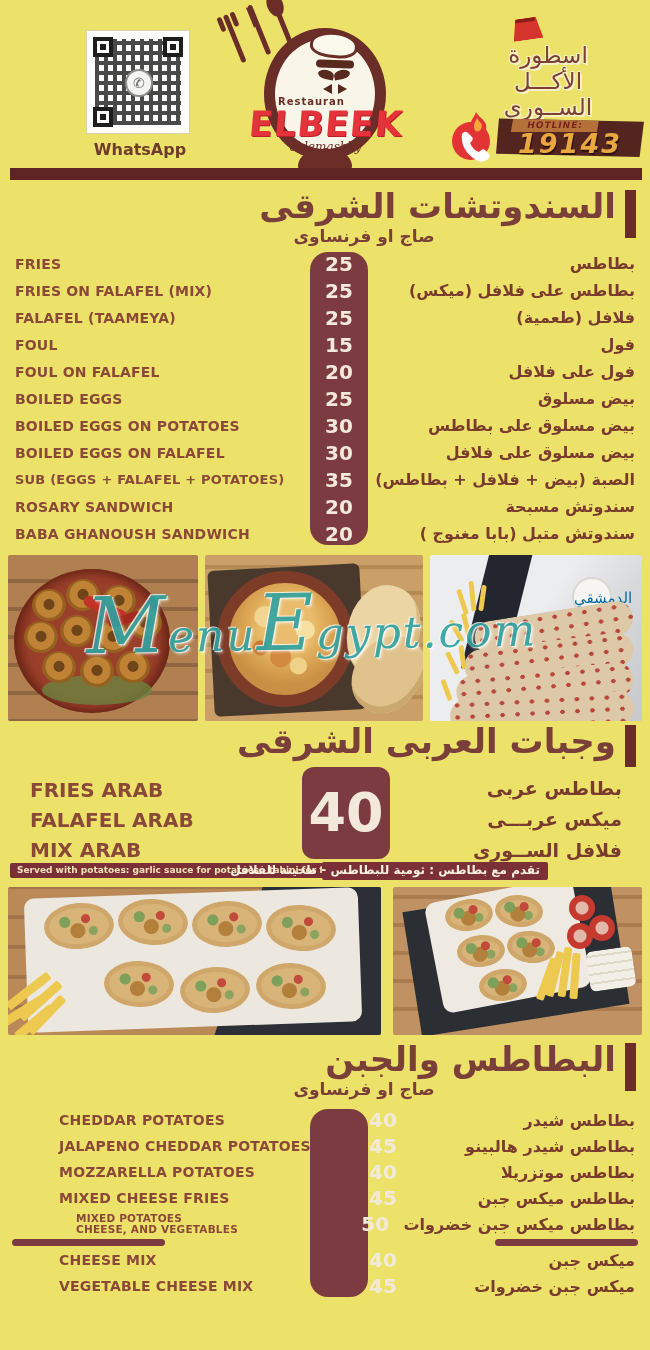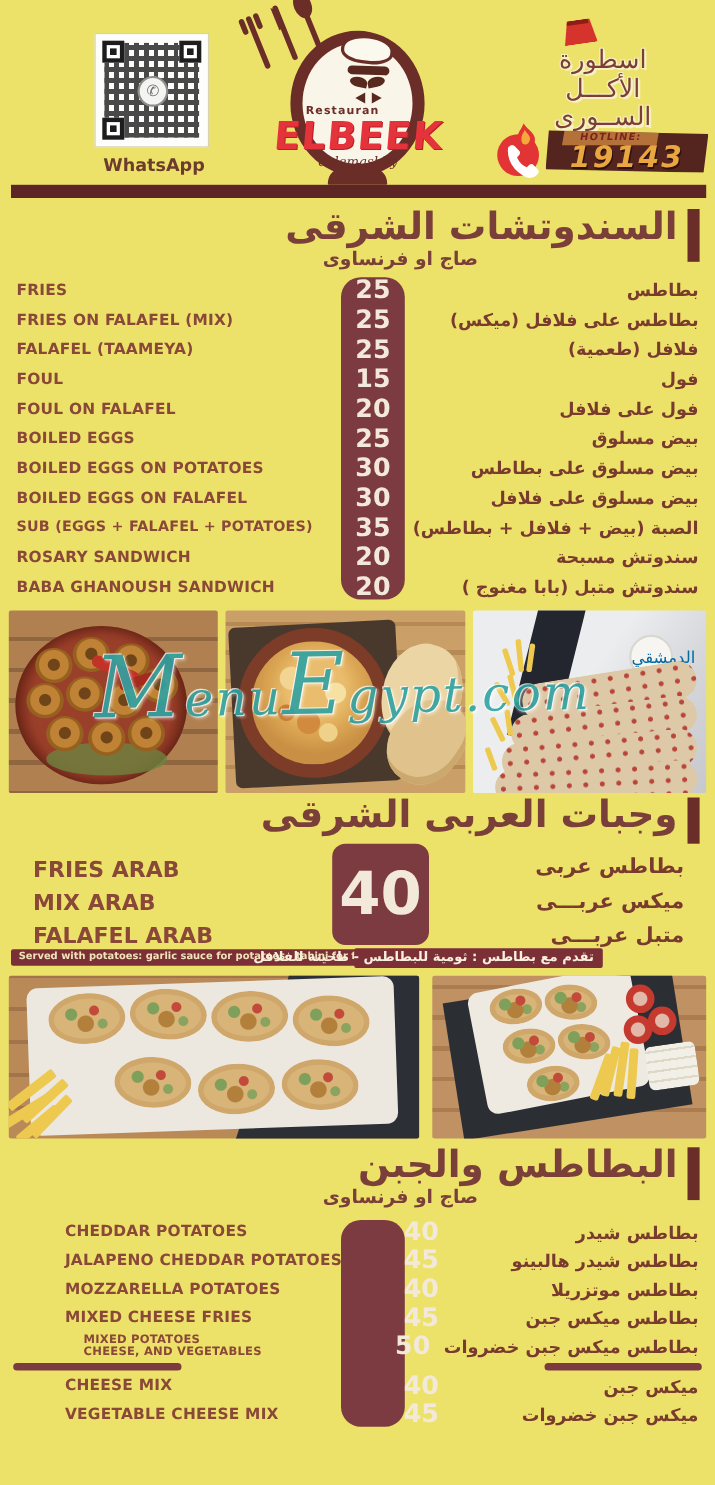--- a/index.html
+++ b/index.html
@@ -72,21 +72,21 @@
   .sec-bar { position:absolute; right:14px; top:4px; width:11px; height:48px; background:#6b2d28; }
   .sec-title { padding-right:18px; font-size:34px; font-weight:bold; color:#7b3f3a; text-align:right; }
   .sec-subtitle { padding-right:120px; font-size:17px; font-weight:bold; color:#7b3f3a; text-align:center; width:420px; margin-right:0; margin-left:auto; direction:rtl; }
 
   
   .menu-list { position:relative; }
   .price-band { position:absolute; left:310px; top:2px; bottom:2px; width:58px; background:#7c3b40; border-radius:18px; }
   .menu-row { position:relative; display:flex; align-items:center; height:27px; }
   .menu-row .en { width:310px; padding-left:15px; font-size:14px; font-weight:bold; color:#8a4838; letter-spacing:.2px; white-space:nowrap; }
   .menu-row .en.two-line { font-size:10.5px; line-height:11px;padding-left:32px; }
-  .menu-row .price { width:58px; text-align:center; font-size:23px; font-weight:bold; color:#f3e9da; }
+  .menu-row .price { width:58px; text-align:center; font-size:20px; font-weight:bold; color:#f3e9da; }
   .menu-row .ar { flex:1; direction:rtl; padding-right:15px; font-size:16px; font-weight:bold; color:#7a3b2f; white-space:nowrap; }
   .s3 .menu-row { height:26px;margin-left:44px; }
   .divider-row { position:relative; height:10px; display:flex; align-items:center; }
   .divider-row .dl { margin-left:12px; width:153px; height:7px; background:#7c3b40; border-radius:4px; }
   .divider-row .dr { margin-left:auto; margin-right:12px; width:143px; height:7px; background:#7c3b40; border-radius:4px; }
 
   
   .arab-content { position:relative; display:flex; height:92px; margin-top:6px;justify-content:space-between; }
   .arab-en { width:302px; padding-left:30px; padding-top:8px; }
   .arab-en div { font-size:20px; line-height:30px; font-weight:bold; color:#8a4838; white-space:nowrap; }
@@ -340,28 +340,28 @@
   </div>
 
   <div class="sec-title-wrap s2-title-gap">
     <div class="sec-bar" style="height:42px"></div>
     <div class="sec-title">وجبات العربى الشرقى</div>
   </div>
 
   <div class="arab-content">
     <div class="arab-en">
       <div>FRIES ARAB</div>
+      <div>FALAFEL ARAB</div>
       <div>MIX ARAB</div>
-      <div>FALAFEL ARAB</div>
     </div>
     <div class="arab-price-box">40</div>
     <div class="arab-ar">
       <div>بطاطس عربى</div>
       <div>ميكس عربـــى</div>
-      <div>متبل عربـــى</div>
+      <div>فلافل الســورى</div>
     </div>
   </div>
 
   <div class="notes-row">
     <div class="note-en">Served with potatoes: garlic sauce for potatoes - tahini for falafel</div>
     <div class="note-ar" dir="rtl">تقدم مع بطاطس : ثومية للبطاطس - طحينة للفلافل</div>
   </div>
 
   <div class="photos2">
     <div class="photo pD">

